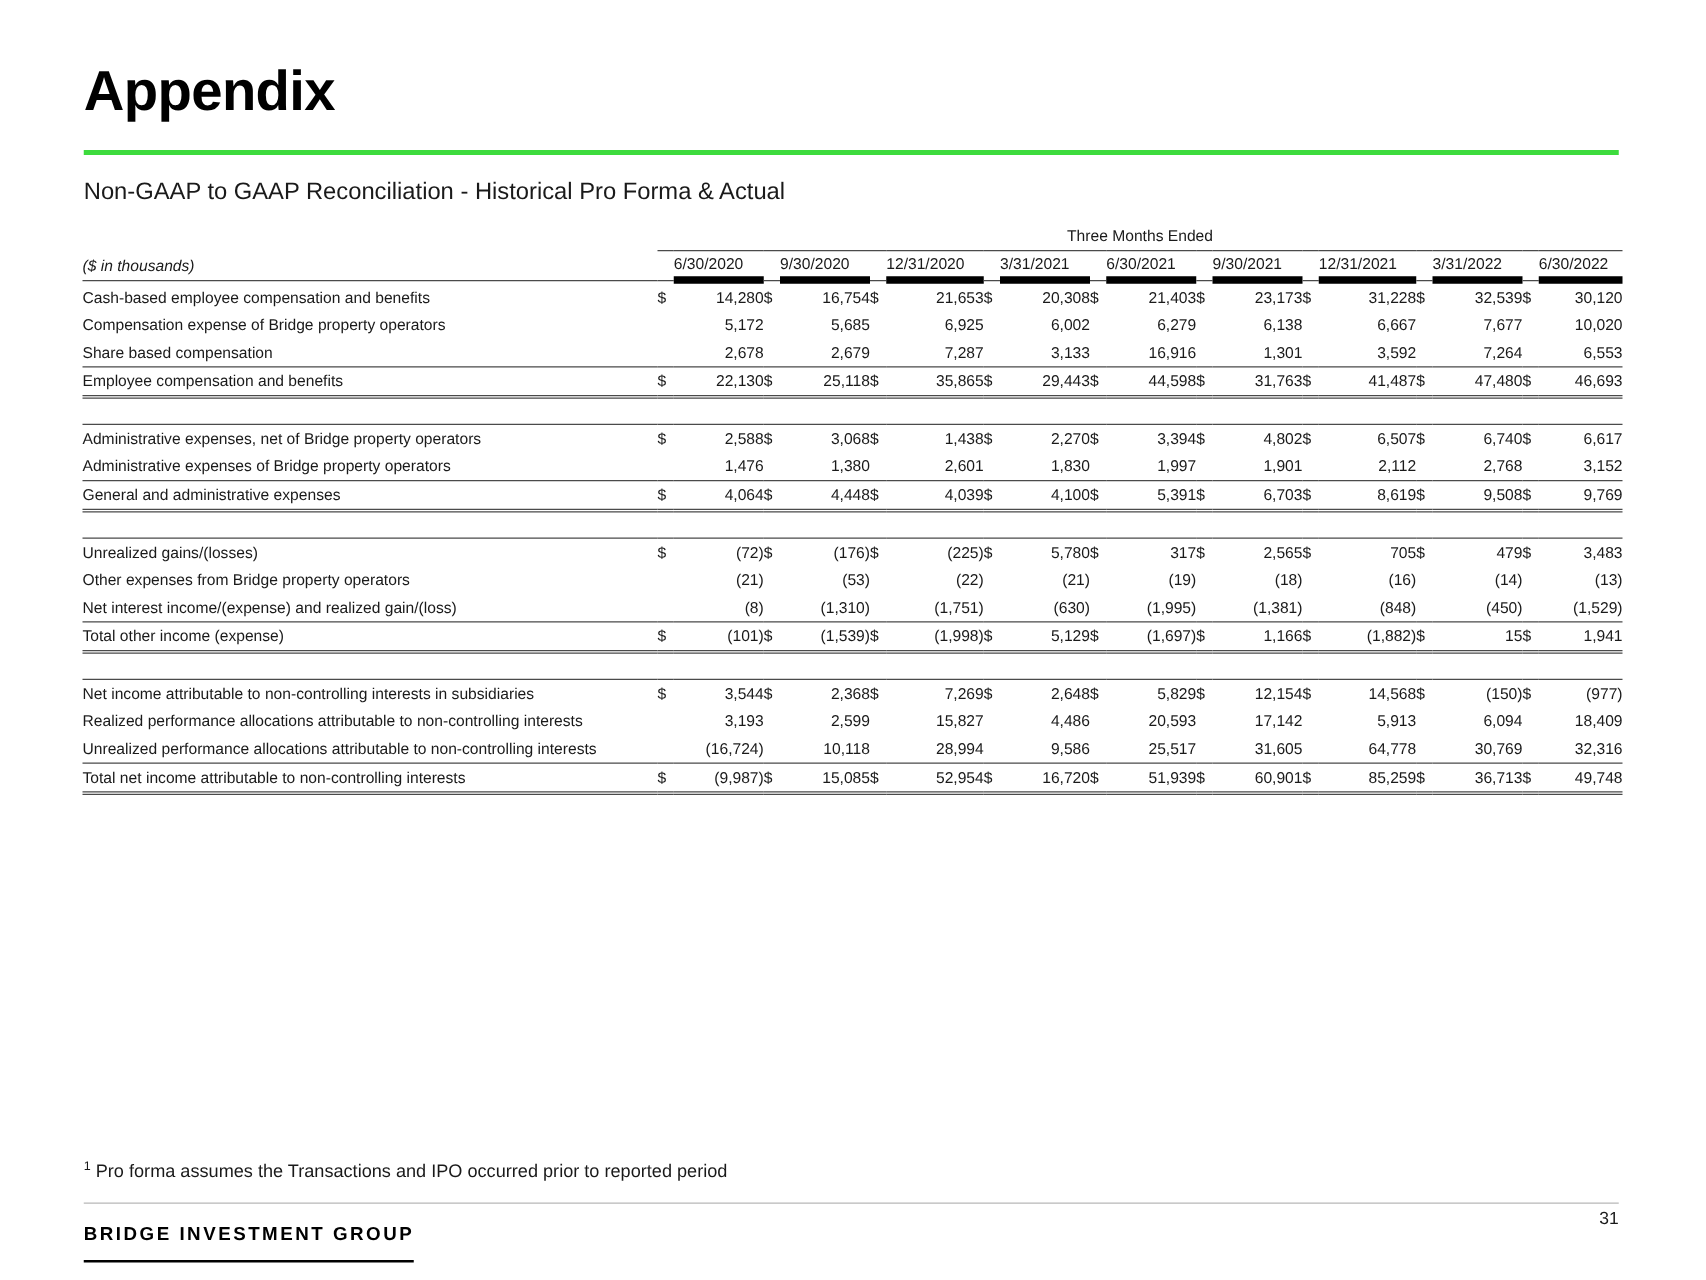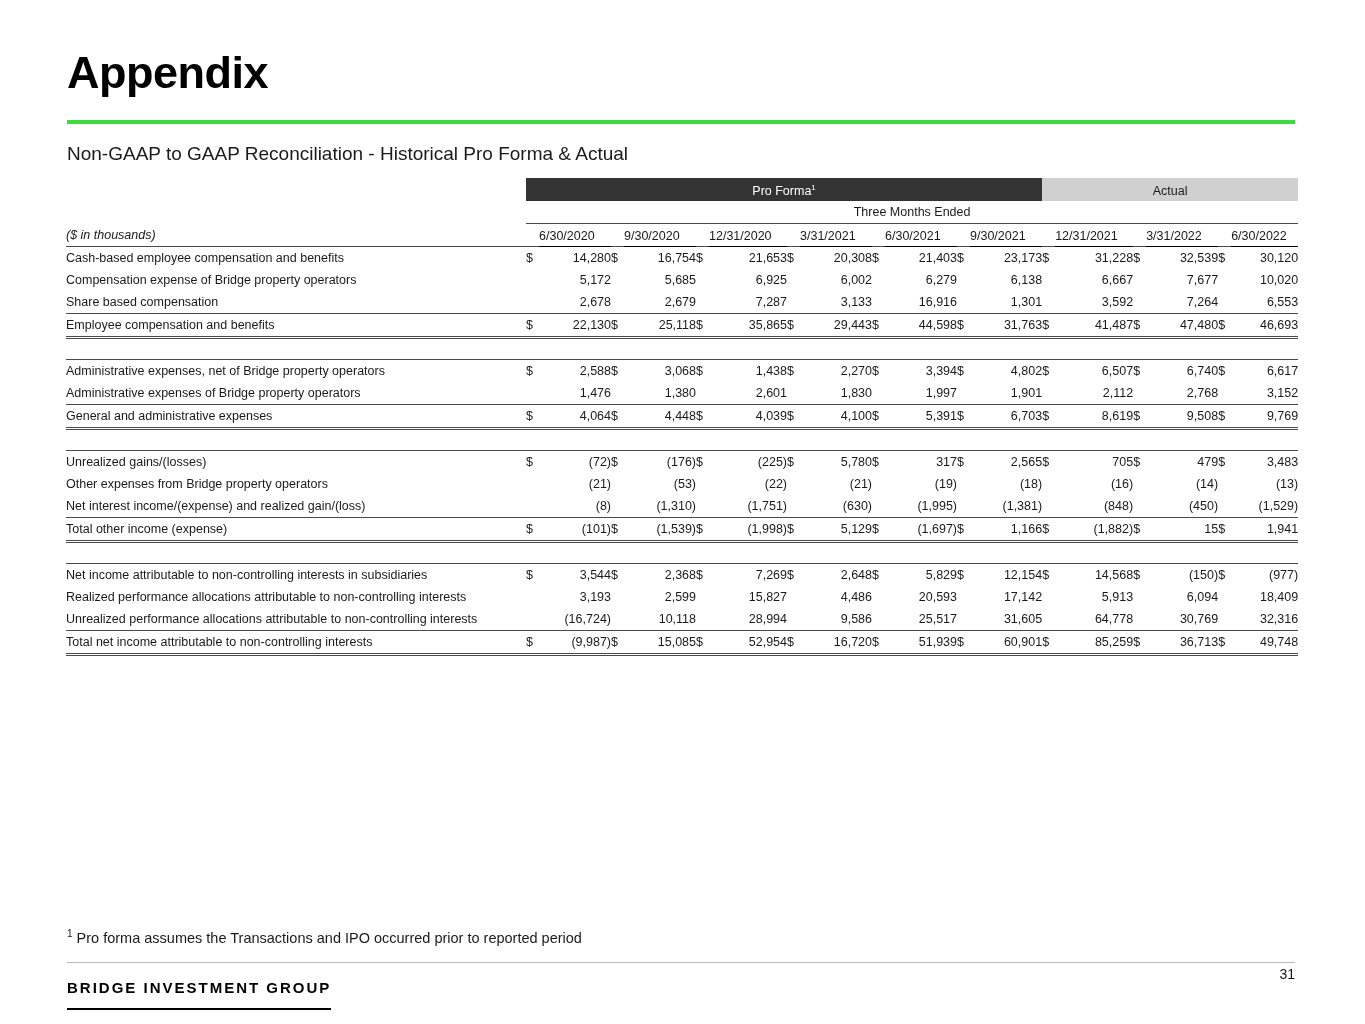--- a/index.html
+++ b/index.html
@@ -104,21 +104,21 @@
     text-align: center;
     font-size: 12.5px;
     line-height: 22px;
     border-bottom: 1px solid #4a4a4a;
   }
   .datehdr {
     text-align: left;
     font-size: 12.5px;
     line-height: 20px;
     padding-left: 2px;
-    border-bottom: 1px solid #000000;
+    border-bottom: 6px solid #000000;
   }
   .blankhdr { border-bottom: 1px solid #4a4a4a; }
 
   tr.topline td { border-top: 1px solid #4a4a4a; }
   tr.subtotal td { border-top: 1px solid #4a4a4a; }
   tr.dblbottom td { border-bottom: 3px double #4a4a4a; }
   .spacer td { height: 22px; line-height: 22px; font-size: 1px; }
 
   .italic { font-style: italic; }
 
@@ -184,25 +184,20 @@
       <col style="width:13px">
         <col style="width:78px">
       <col style="width:13px">
         <col style="width:72px">
       <col style="width:13px">
         <col style="width:67px">
     </colgroup>
     <tbody id="tbody">
         <tr>
           <td></td>
-          <td class="banner-pf" colspan="12">Pro Forma<span class="sup">1</span></td>
-          <td class="banner-ac" colspan="6">Actual</td>
-        </tr>
-        <tr>
-          <td></td>
           <td class="tme" colspan="18">Three Months Ended</td>
         </tr>
         <tr>
           <td class="lbl italic">($ in thousands)</td>
           <td class="blankhdr"></td>
           <td class="datehdr">6/30/2020</td>
           <td class="blankhdr"></td>
           <td class="datehdr">9/30/2020</td>
           <td class="blankhdr"></td>
           <td class="datehdr">12/31/2020</td>

